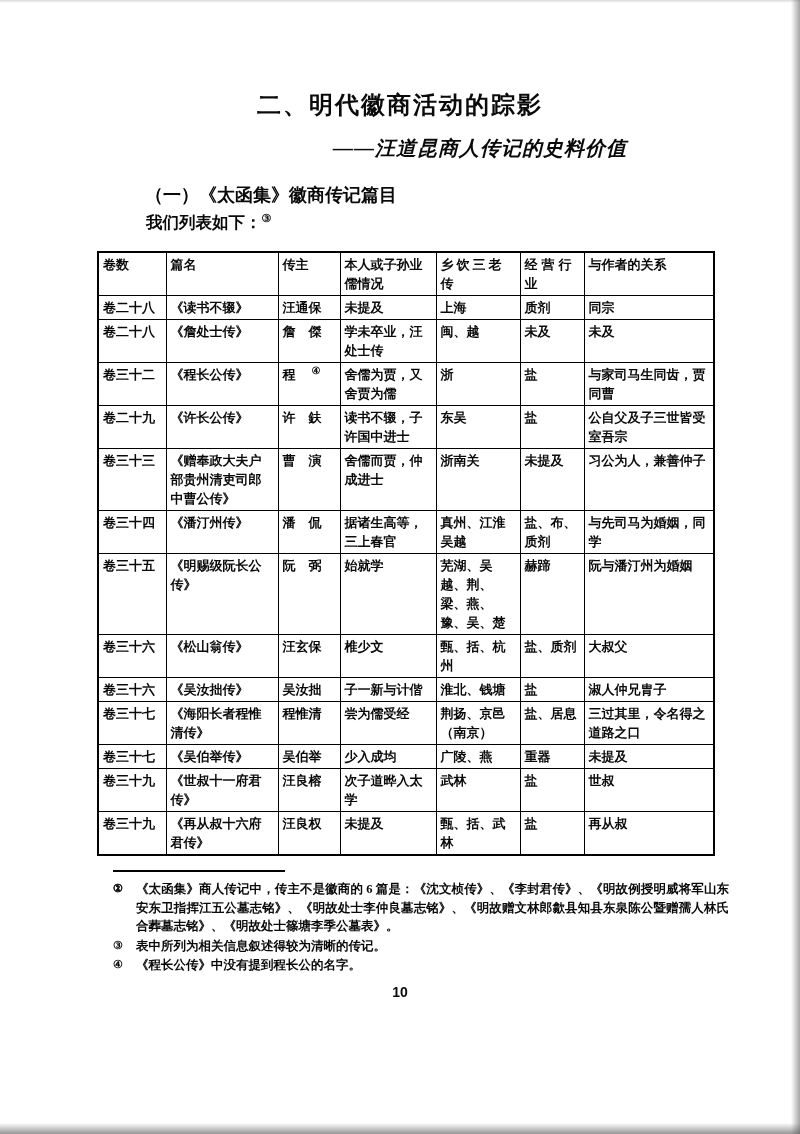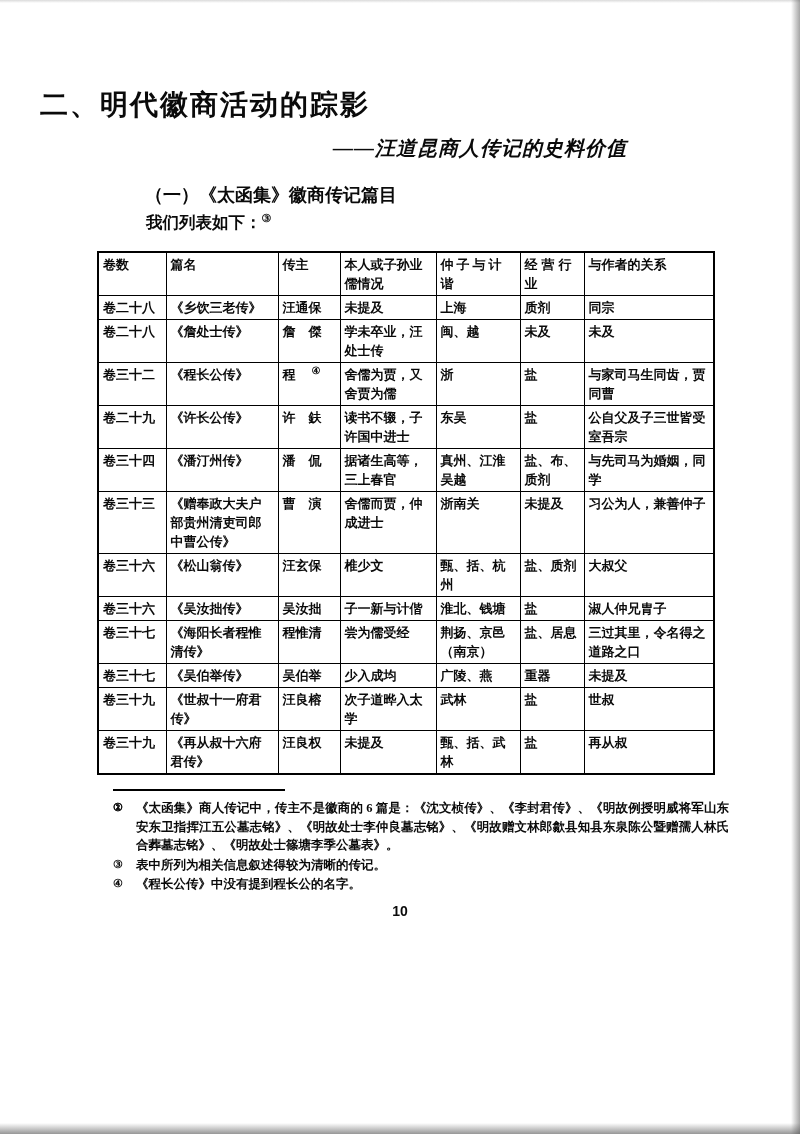--- a/index.html
+++ b/index.html
@@ -11,23 +11,23 @@
   .page{position:absolute;inset:0;background:#ffffff;}
   
   .edge-right{position:absolute;top:0;right:0;width:9px;height:100%;
     background:linear-gradient(to right, rgba(120,120,120,0), rgba(90,90,90,.55));pointer-events:none;}
   .edge-bottom{position:absolute;left:0;bottom:0;width:100%;height:11px;
     background:linear-gradient(to bottom, rgba(120,120,120,0), rgba(80,80,80,.6));pointer-events:none;}
   .edge-top{position:absolute;left:0;top:0;width:100%;height:3px;
     background:linear-gradient(to bottom, rgba(150,150,150,.35), rgba(150,150,150,0));pointer-events:none;}
 
   .title{
-    margin:90px 40px 0 40px;
+    margin:90px 40px 0 40px;text-align:center;
     font-family:"Liberation Sans", sans-serif;font-weight:700;
-    font-size:28px;line-height:30px;letter-spacing:2px;
+    font-size:24px;line-height:30px;letter-spacing:2px;
   }
   .subtitle{
     margin-top:16px;text-align:center;position:relative;left:80px;
     font-style:italic;font-weight:700;font-size:20px;line-height:24px;letter-spacing:1px;
   }
   .section-heading{
     margin:24px 0 0 145px;
     font-family:"Liberation Sans", sans-serif;font-weight:700;font-size:18px;line-height:22px;
   }
   .intro{
@@ -92,30 +92,30 @@
         <col style="width:84px">
         <col style="width:64px">
       <col style="width:130px">
     </colgroup>
     <thead>
       <tr>
         <th>卷数</th>
         <th>篇名</th>
         <th>传主</th>
         <th>本人或子孙业儒情况</th>
-        <th class="col-region-h">仲子与计谐</th>
+        <th class="col-region-h">乡饮三老传</th>
         <th class="col-trade-h">经营行业</th>
         <th>与作者的关系</th>
       </tr>
     </thead>
     <tbody>
 
         <tr>
           <td>卷二十八</td>
-          <td>《乡饮三老传》</td>
+          <td>《读书不辍》</td>
           <td><span>汪通保</span><sup class="cellref"></sup></td>
           <td>未提及</td>
           <td>上海</td>
           <td>质剂</td>
           <td>同宗</td>
         </tr>
 
         <tr>
           <td>卷二十八</td>
           <td>《詹处士传》</td>
@@ -140,39 +140,48 @@
           <td>卷二十九</td>
           <td>《许长公传》</td>
           <td><span>许　鈇</span><sup class="cellref"></sup></td>
           <td>读书不辍，子许国中进士</td>
           <td>东吴</td>
           <td>盐</td>
           <td>公自父及子三世皆受室吾宗</td>
         </tr>
 
         <tr>
+          <td>卷三十三</td>
+          <td>《赠奉政大夫户部贵州清吏司郎中曹公传》</td>
+          <td><span>曹　演</span><sup class="cellref"></sup></td>
+          <td>舍儒而贾，仲成进士</td>
+          <td>浙南关</td>
+          <td>未提及</td>
+          <td>习公为人，兼善仲子</td>
+        </tr>
+
+        <tr>
           <td>卷三十四</td>
           <td>《潘汀州传》</td>
           <td><span>潘　侃</span><sup class="cellref"></sup></td>
           <td>据诸生高等，三上春官</td>
           <td>真州、江淮吴越</td>
           <td>盐、布、质剂</td>
           <td>与先司马为婚姻，同学</td>
         </tr>
 
         <tr>
-          <td>卷三十三</td>
-          <td>《赠奉政大夫户部贵州清吏司郎中曹公传》</td>
-          <td><span>曹　演</span><sup class="cellref"></sup></td>
-          <td>舍儒而贾，仲成进士</td>
-          <td>浙南关</td>
-          <td>未提及</td>
-          <td>习公为人，兼善仲子</td>
-        </tr>
-
+          <td>卷三十五</td>
+          <td>《明赐级阮长公传》</td>
+          <td><span>阮　弼</span><sup class="cellref"></sup></td>
+          <td>始就学</td>
+          <td>芜湖、吴越、荆、梁、燕、豫、吴、楚</td>
+          <td>赫蹄</td>
+          <td>阮与潘汀州为婚姻</td>
+        </tr>
 
         <tr>
           <td>卷三十六</td>
           <td>《松山翁传》</td>
           <td><span>汪玄保</span><sup class="cellref"></sup></td>
           <td>椎少文</td>
           <td>甄、括、杭州</td>
           <td>盐、质剂</td>
           <td>大叔父</td>
         </tr>

